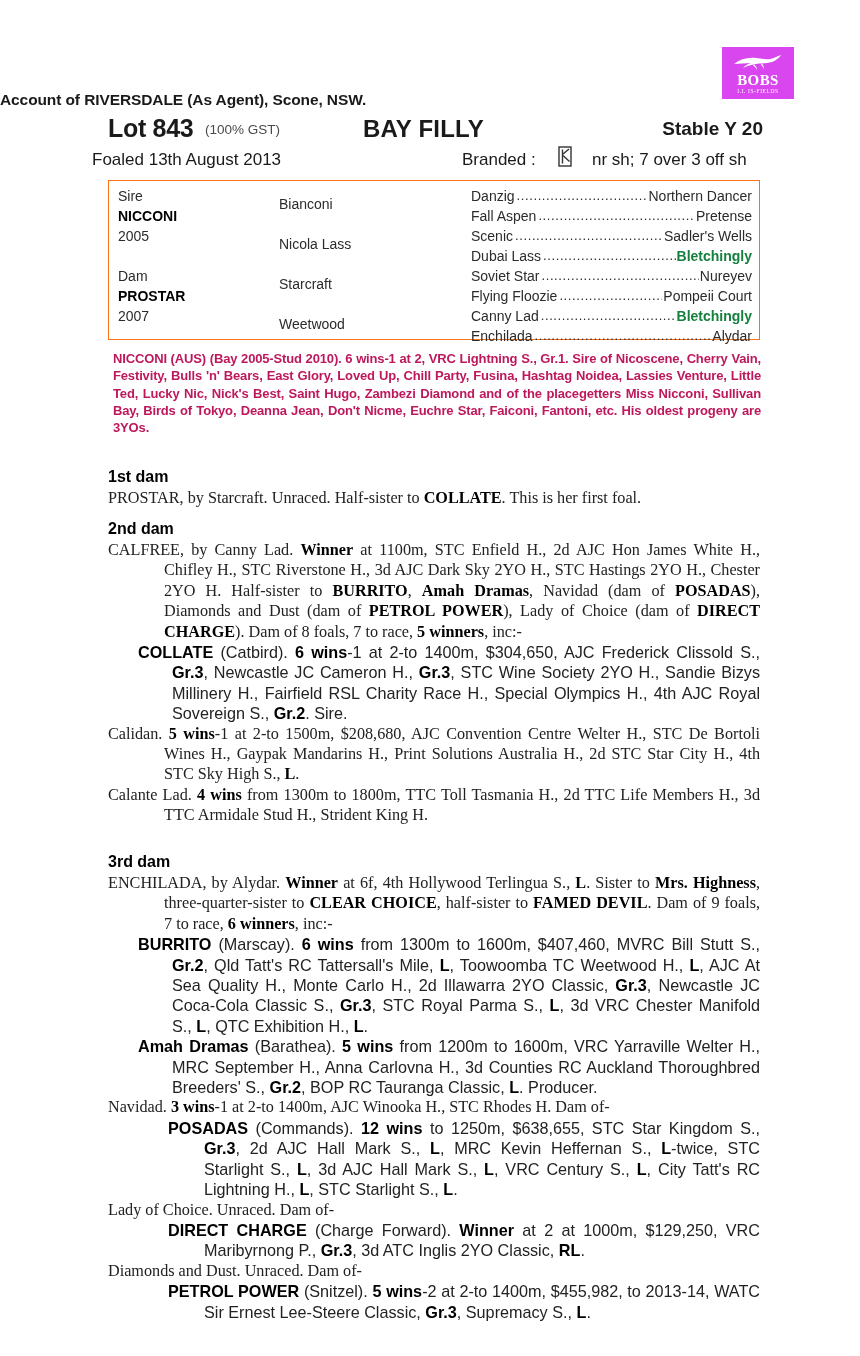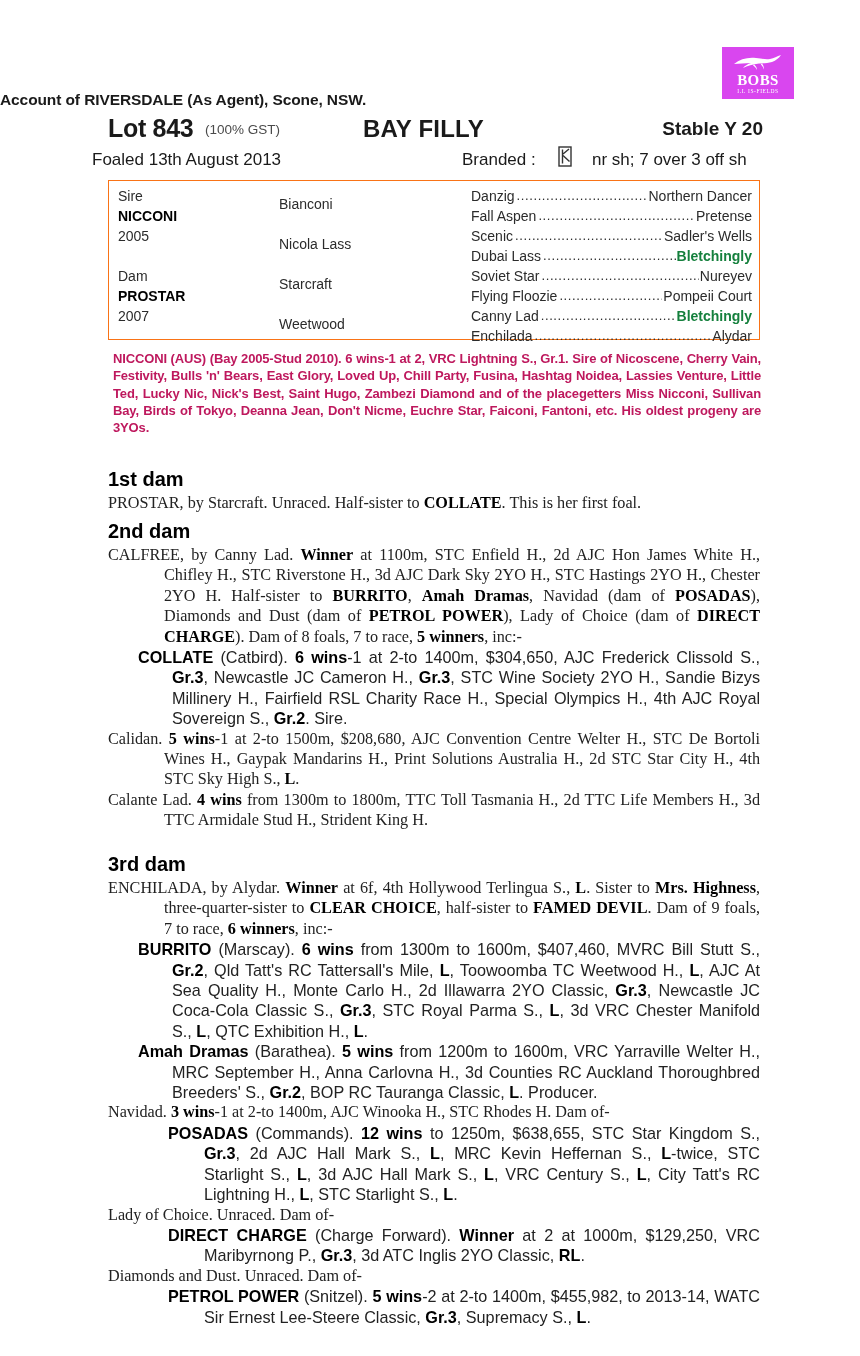--- a/index.html
+++ b/index.html
@@ -205,21 +205,21 @@
     color: #be185d;
   }
 
   
   .section {
     position: absolute;
     left: 108px;
     width: 652px;
   }
   .dam-heading {
-    font-size: 20px;
+    font-size: 16px;
     font-weight: 700;
     margin: 0 0 2px 0;
     color: #000;
   }
   .entry {
     font-size: 16.2px;
     line-height: 20.4px;
     text-align: justify;
     color: #222;
     margin: 0;

